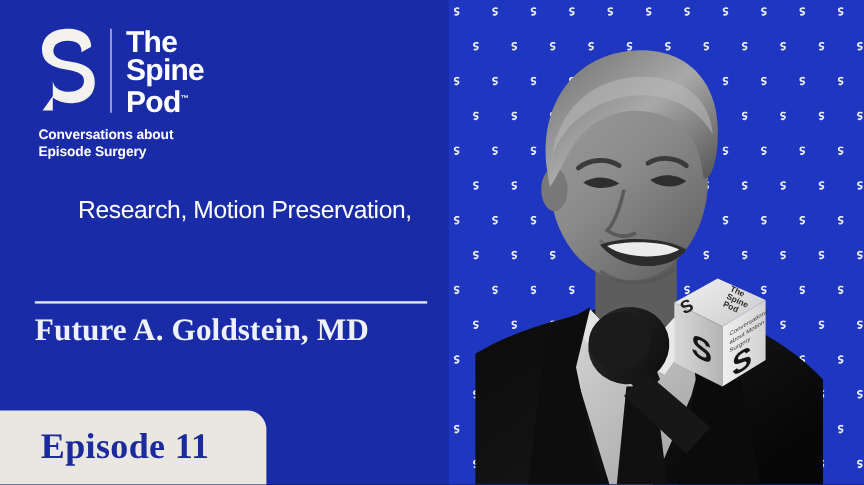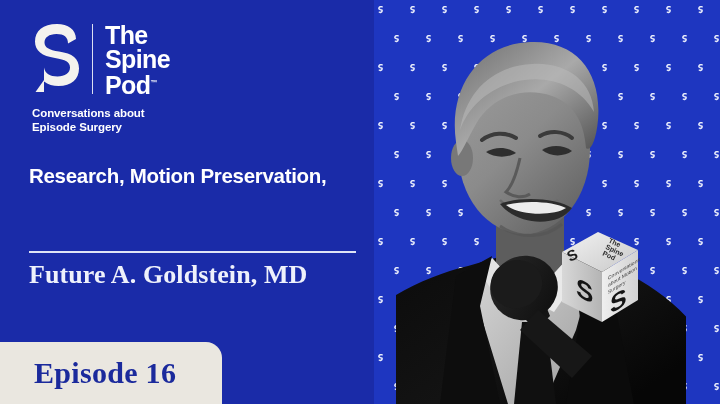--- a/index.html
+++ b/index.html
@@ -92,22 +92,23 @@
   }
   .title-line-1 {
     font-size: 21px;
     line-height: 26px;
     font-weight: 700;
     letter-spacing: -0.5px;
   }
   .title-line-2 {
     font-size: 20.5px;
     line-height: 26px;
-    font-weight: 700;
+    font-weight: 400;
     letter-spacing: -0.3px;
+    margin-left: 36px;
   }
 
   .rule {
     position: absolute;
     left: 29px; top: 251px;
     width: 327px;
     height: 2px;
     background: #dfe4f5;
   }
 
@@ -1075,16 +1076,16 @@
 
   <div class="episode-title">
     <div class="title-line-2">Research, Motion Preservation,</div>
   </div>
 
   <div class="rule"></div>
 
   <div class="guest-name">Future A. Goldstein, MD</div>
 
   <div class="episode-banner">
-    <span class="label">Episode 16</span>
+    <span class="label">Episode 11</span>
   </div>
 
 </div>
 
 </body></html>

